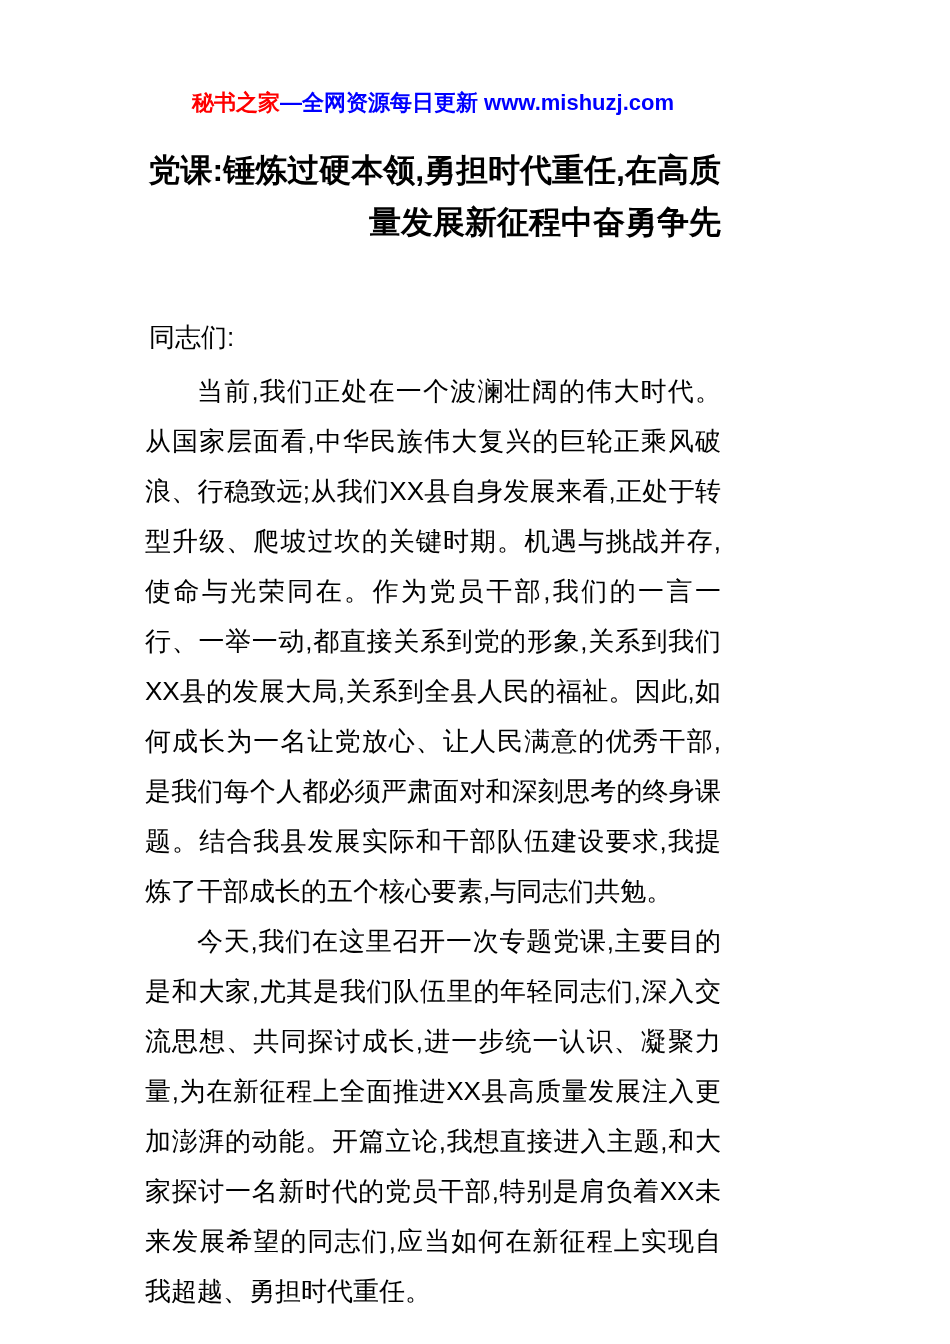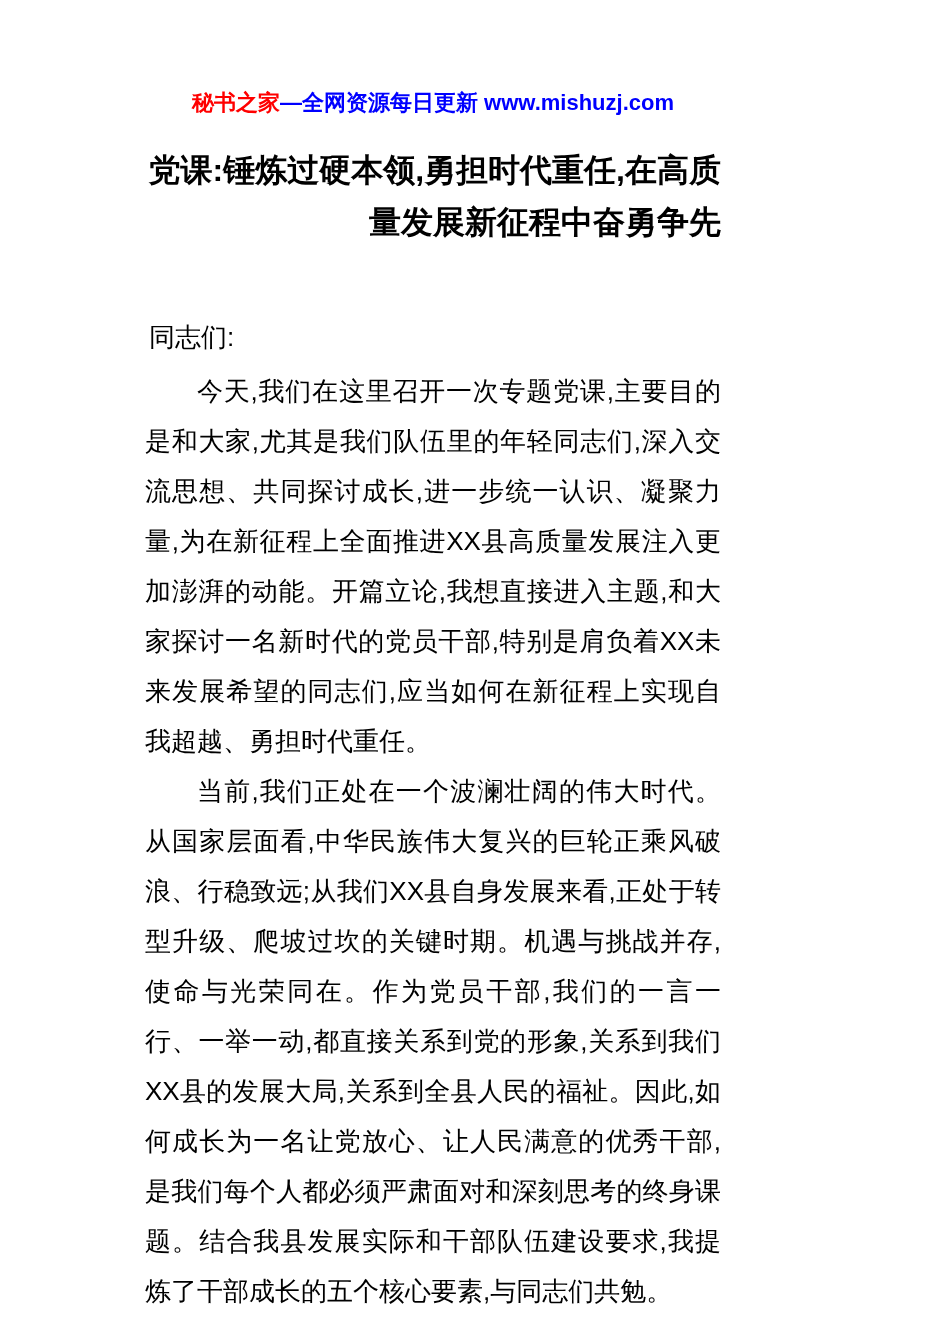--- a/index.html
+++ b/index.html
@@ -64,17 +64,17 @@
 <div class="page">
 
   <div class="site-header">
     <span class="brand">秘书之家</span><span class="tagline">—全网资源每日更新 </span><a class="site-url" href="#">www.mishuzj.com</a>
   </div>
 
   <h1 class="doc-title">党课:锤炼过硬本领,勇担时代重任,在高质量发展新征程中奋勇争先</h1>
 
   <div class="doc-body">
     <p class="salutation">同志们:</p>
+    <p class="para">当前,我们正处在一个波澜壮阔的伟大时代。从国家层面看,中华民族伟大复兴的巨轮正乘风破浪、行稳致远;从我们XX县自身发展来看,正处于转型升级、爬坡过坎的关键时期。机遇与挑战并存,使命与光荣同在。作为党员干部,我们的一言一行、一举一动,都直接关系到党的形象,关系到我们XX县的发展大局,关系到全县人民的福祉。因此,如何成长为一名让党放心、让人民满意的优秀干部,是我们每个人都必须严肃面对和深刻思考的终身课题。结合我县发展实际和干部队伍建设要求,我提炼了干部成长的五个核心要素,与同志们共勉。</p>
     <p class="para">今天,我们在这里召开一次专题党课,主要目的是和大家,尤其是我们队伍里的年轻同志们,深入交流思想、共同探讨成长,进一步统一认识、凝聚力量,为在新征程上全面推进XX县高质量发展注入更加澎湃的动能。开篇立论,我想直接进入主题,和大家探讨一名新时代的党员干部,特别是肩负着XX未来发展希望的同志们,应当如何在新征程上实现自我超越、勇担时代重任。</p>
-    <p class="para">当前,我们正处在一个波澜壮阔的伟大时代。从国家层面看,中华民族伟大复兴的巨轮正乘风破浪、行稳致远;从我们XX县自身发展来看,正处于转型升级、爬坡过坎的关键时期。机遇与挑战并存,使命与光荣同在。作为党员干部,我们的一言一行、一举一动,都直接关系到党的形象,关系到我们XX县的发展大局,关系到全县人民的福祉。因此,如何成长为一名让党放心、让人民满意的优秀干部,是我们每个人都必须严肃面对和深刻思考的终身课题。结合我县发展实际和干部队伍建设要求,我提炼了干部成长的五个核心要素,与同志们共勉。</p>
   </div>
 
 </div>
 
 </body></html>

